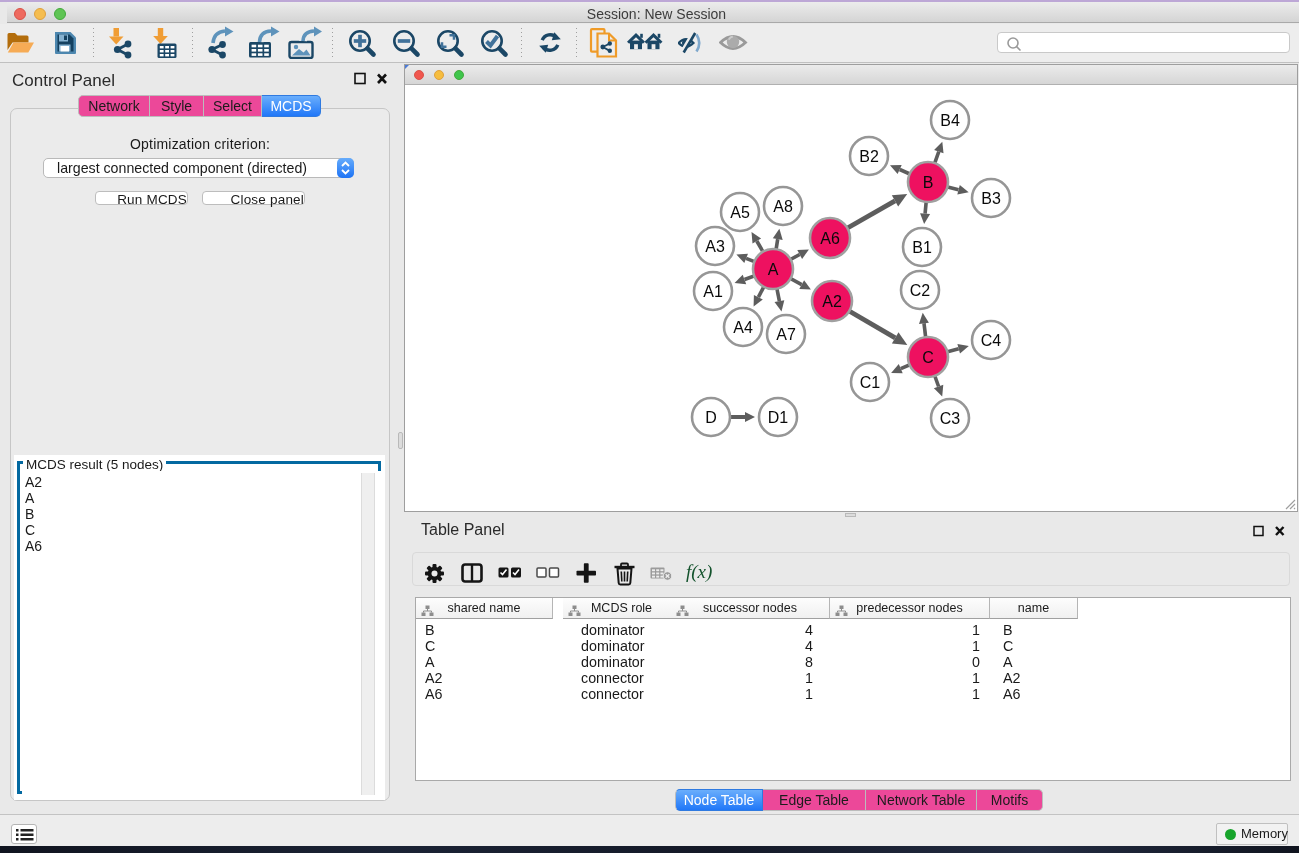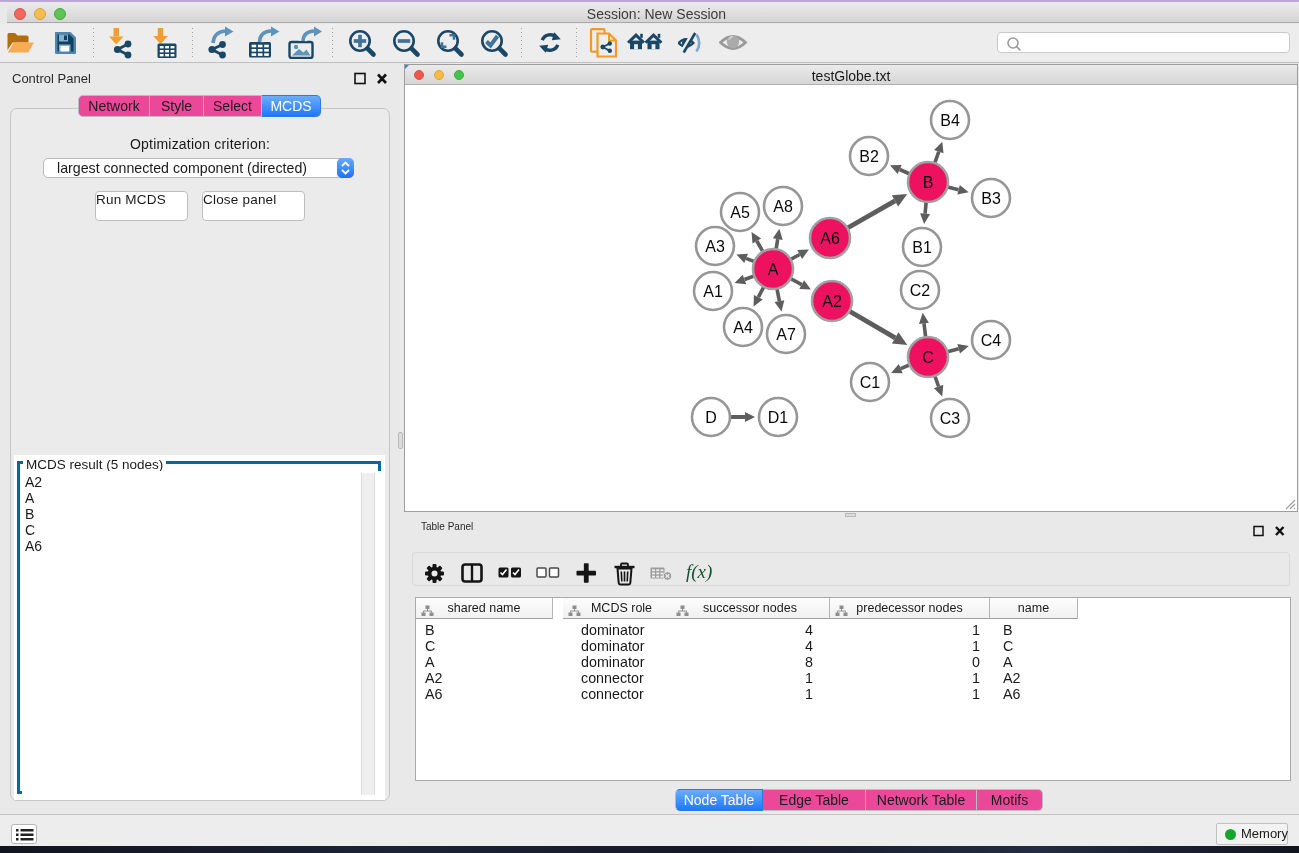--- a/index.html
+++ b/index.html
@@ -4,46 +4,46 @@
 html,body{width:1299px;height:853px;overflow:hidden}
 body{font-family:"Liberation Sans",sans-serif;background:#e9e9e9;position:relative;color:#1a1a1a}
 .abs{position:absolute}
 .tl{border-radius:50%;width:12px;height:12px;position:absolute;top:6px}
 #titlebar{position:absolute;left:7px;top:2px;width:1299px;height:21px;background:linear-gradient(#ececec,#d4d4d4);border-bottom:1px solid #a9a9a9;}
 #topstrip{position:absolute;left:0;top:0;width:1299px;height:2px;background:#bda7d6}
 #titletext{position:absolute;top:4px;width:100%;text-align:center;font-size:14px;color:#3c3c3c}
 #toolbar{position:absolute;left:0;top:24px;width:1299px;height:39px;background:#ededed;border-bottom:1px solid #c0c0c0}
 .vsep{position:absolute;top:4px;height:31px;width:1px;background:repeating-linear-gradient(#9f9f9f 0,#9f9f9f 1px,rgba(0,0,0,0) 1px,rgba(0,0,0,0) 4px)}
 #search{position:absolute;left:997px;top:8px;width:293px;height:21px;background:#fff;border:1px solid #c9c9c9;border-radius:4px}
-#ctrlhead{position:absolute;left:12px;top:71px;font-size:13px;color:#2a2a2a}
+#ctrlhead{position:absolute;left:12px;top:71px;font-size:17px;color:#2a2a2a}
 #panelbox{position:absolute;left:10px;top:108px;width:380px;height:693px;border:1px solid #c6c6c6;border-radius:7px;background:#ebebeb}
 .tabgrp{position:absolute;display:flex;font-size:14px}
 .tabgrp .tab{background:#ec4899;border:1px solid #bcbcbc;border-left:none;color:#1c1c1c;text-align:center;line-height:20px;height:22px}
 .tabgrp .tab:first-child{border-left:1px solid #bcbcbc;border-radius:5px 0 0 5px}
 .tabgrp .tab:last-child{border-radius:0 5px 5px 0}
 .tabgrp .sel{background:linear-gradient(#6aaefc,#2077f8);color:#fff;border-color:#2f7ae0}
 #optlabel{position:absolute;left:10px;top:136px;width:380px;text-align:center;font-size:14px;letter-spacing:0.2px}
 #dropdown{position:absolute;left:43px;top:158px;width:311px;height:20px;background:#fff;border:1px solid #b9b9b9;border-radius:5px;font-size:14.2px;line-height:18px;padding-left:13px}
 #ddbtn{position:absolute;right:-1px;top:-1px;width:17px;height:20px;border-radius:5px;background:linear-gradient(#66acfc,#1d73f5)}
-.btn{position:absolute;height:30px;background:#fff;border:1px solid #bdbdbd;border-radius:4px;font-size:13.5px;text-align:left;line-height:16px;letter-spacing:0.2px}
+.btn{position:absolute;height:14px;background:#fff;border:1px solid #bdbdbd;border-radius:4px;font-size:13.5px;text-align:right;line-height:16px;letter-spacing:0.2px}
 #whitepanel{position:absolute;left:14px;top:455px;width:371px;height:345px;background:#fff}
 #fieldset{position:absolute;left:17px;top:461px;width:364px;height:333px;border:3px solid #0369a1}
 #legend{position:absolute;left:3px;top:-7px;background:#fff;padding:0 3px;font-size:13.5px}
 #listbox{position:absolute;left:2px;top:7px;width:360px;height:324px;background:#fff;font-size:14px;line-height:16px;padding:3px 0 0 3px}
 #scrolltrack{position:absolute;right:3px;top:9px;width:14px;height:322px;background:#efefef;border-left:1px solid #dcdcdc;border-right:1px solid #dcdcdc}
 #statusline{position:absolute;left:0;top:814px;width:1299px;height:32px;background:#ededed;border-top:1px solid #c3c3c3}
 #darkstrip{position:absolute;left:0;top:846px;width:1299px;height:7px;background:linear-gradient(90deg,#10141f,#1b2335 30%,#141927 55%,#232c42 80%,#10141f)}
 #listbtn{position:absolute;left:11px;top:824px;width:26px;height:20px;background:#fff;border:1px solid #b5b5b5;border-radius:3px}
 #membtn{position:absolute;left:1216px;top:823px;width:72px;height:22px;background:#f2f2f2;border:1px solid #c0c0c0;border-radius:2px;font-size:13px;line-height:20px;padding-left:24px}
 #memdot{position:absolute;left:8px;top:5px;width:11px;height:11px;border-radius:50%;background:#18a52c}
 #window{position:absolute;left:404px;top:64px;width:894px;height:448px;border:1px solid #9e9e9e;background:#fff}
 #wtitle{position:absolute;left:0;top:0;width:100%;height:20px;background:linear-gradient(#ebebeb,#d6d6d6);border-bottom:1px solid #b0b0b0}
 #wtitletext{position:absolute;top:3px;width:100%;text-align:center;font-size:14px;color:#1a1a1a}
 .wtl{border-radius:50%;width:10px;height:10px;position:absolute;top:5px}
-#tphead{position:absolute;left:421px;top:521px;font-size:10px;color:#2a2a2a}
+#tphead{position:absolute;left:421px;top:521px;font-size:16px;color:#2a2a2a}
 #tptools{position:absolute;left:403px;top:540px;width:896px;height:57px}
 #tableframe{position:absolute;left:415px;top:597px;width:876px;height:184px;background:#fff;border:1px solid #a9a9a9}
 .hcell{position:absolute;top:0;height:21px;background:linear-gradient(#fdfdfd,#f0f0f0);border-right:1px solid #b5b5b5;border-bottom:1px solid #a0a0a0;font-size:12.5px;text-align:center;line-height:21px}
 .hic{position:absolute;left:5px;top:5px}
 .drow{position:absolute;font-size:14.3px;height:16px;line-height:16px}
 .num{text-align:right}
 </style></head>
 <body>
 <div id="topstrip"></div>
 <div id="titlebar">
@@ -229,21 +229,20 @@
   <div id="scrolltrack"></div>
 </div>
 <div id="window">
   <svg style="position:absolute;left:0;top:0;z-index:5" width="4" height="4">
       <path d="M0,0 L4,0 L0,4 Z" fill="#3b6fd6" opacity="0.9"></path>
     </svg>
   <div id="wtitle">
     <div class="wtl" style="left:9px;background:#f0564e;border:0.5px solid #d95148"></div>
     <div class="wtl" style="left:29px;background:#f6bd3f;border:0.5px solid #dfa03c"></div>
     <div class="wtl" style="left:49px;background:#3fc54c;border:0.5px solid #43a93c"></div>
-    <div id="wtitletext">testGlobe.txt</div>
   </div>
   <svg id="graph" style="position:absolute;left:0;top:21px" width="890" height="424" font-family="Liberation Sans,sans-serif">
 <line x1="368" y1="183" x2="339.5" y2="193.5" stroke="#5d5d5d" stroke-width="3.6"></line>
       <polygon points="329.6,197.1 337.7,188.8 341.2,198.2" fill="#5d5d5d"></polygon>
 <line x1="368" y1="183" x2="341.1" y2="172.3" stroke="#5d5d5d" stroke-width="3.6"></line>
       <polygon points="331.4,168.5 343.0,167.7 339.3,177.0" fill="#5d5d5d"></polygon>
 <line x1="368" y1="183" x2="353.4" y2="211.2" stroke="#5d5d5d" stroke-width="3.6"></line>
       <polygon points="348.6,220.6 348.9,208.9 357.8,213.5" fill="#5d5d5d"></polygon>
 <line x1="368" y1="183" x2="351.8" y2="155.0" stroke="#5d5d5d" stroke-width="3.6"></line>
       <polygon points="346.5,145.9 356.1,152.5 347.5,157.5" fill="#5d5d5d"></polygon>

